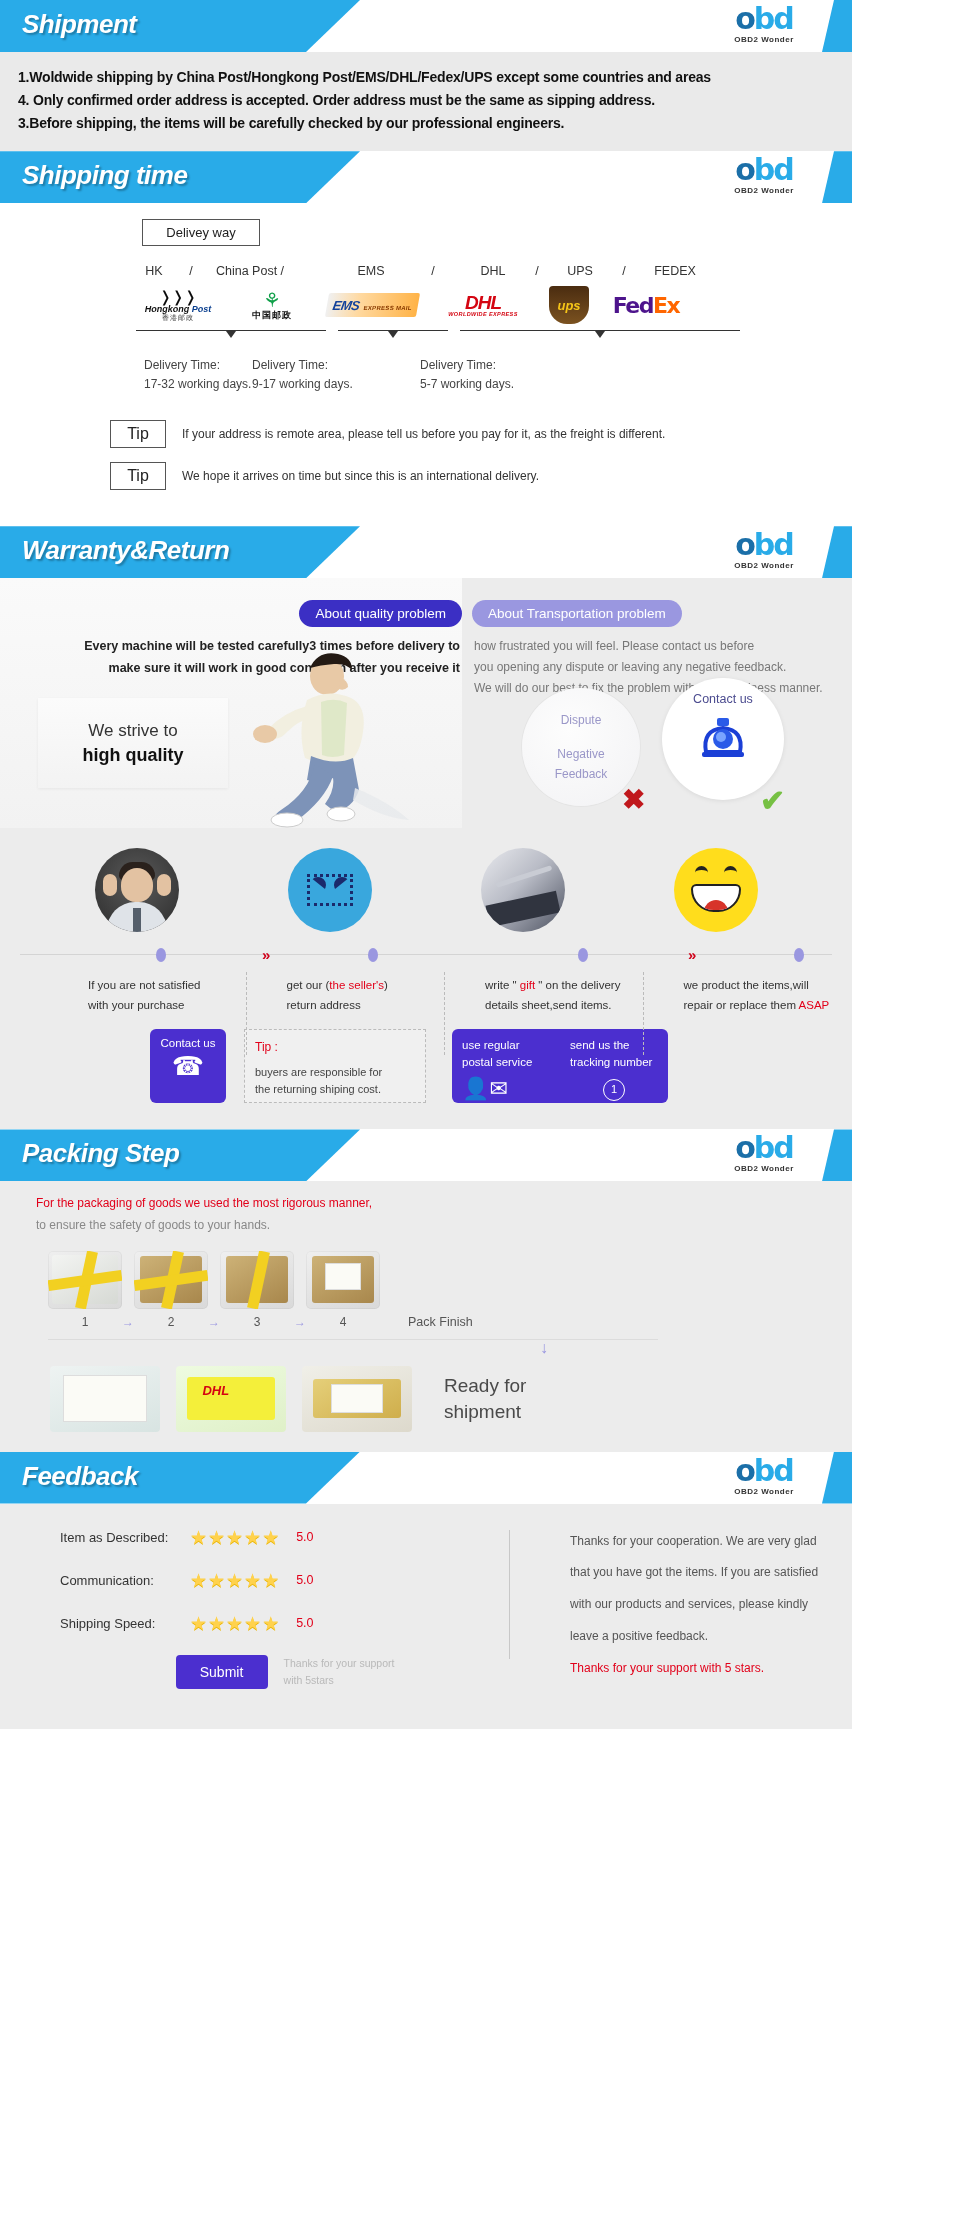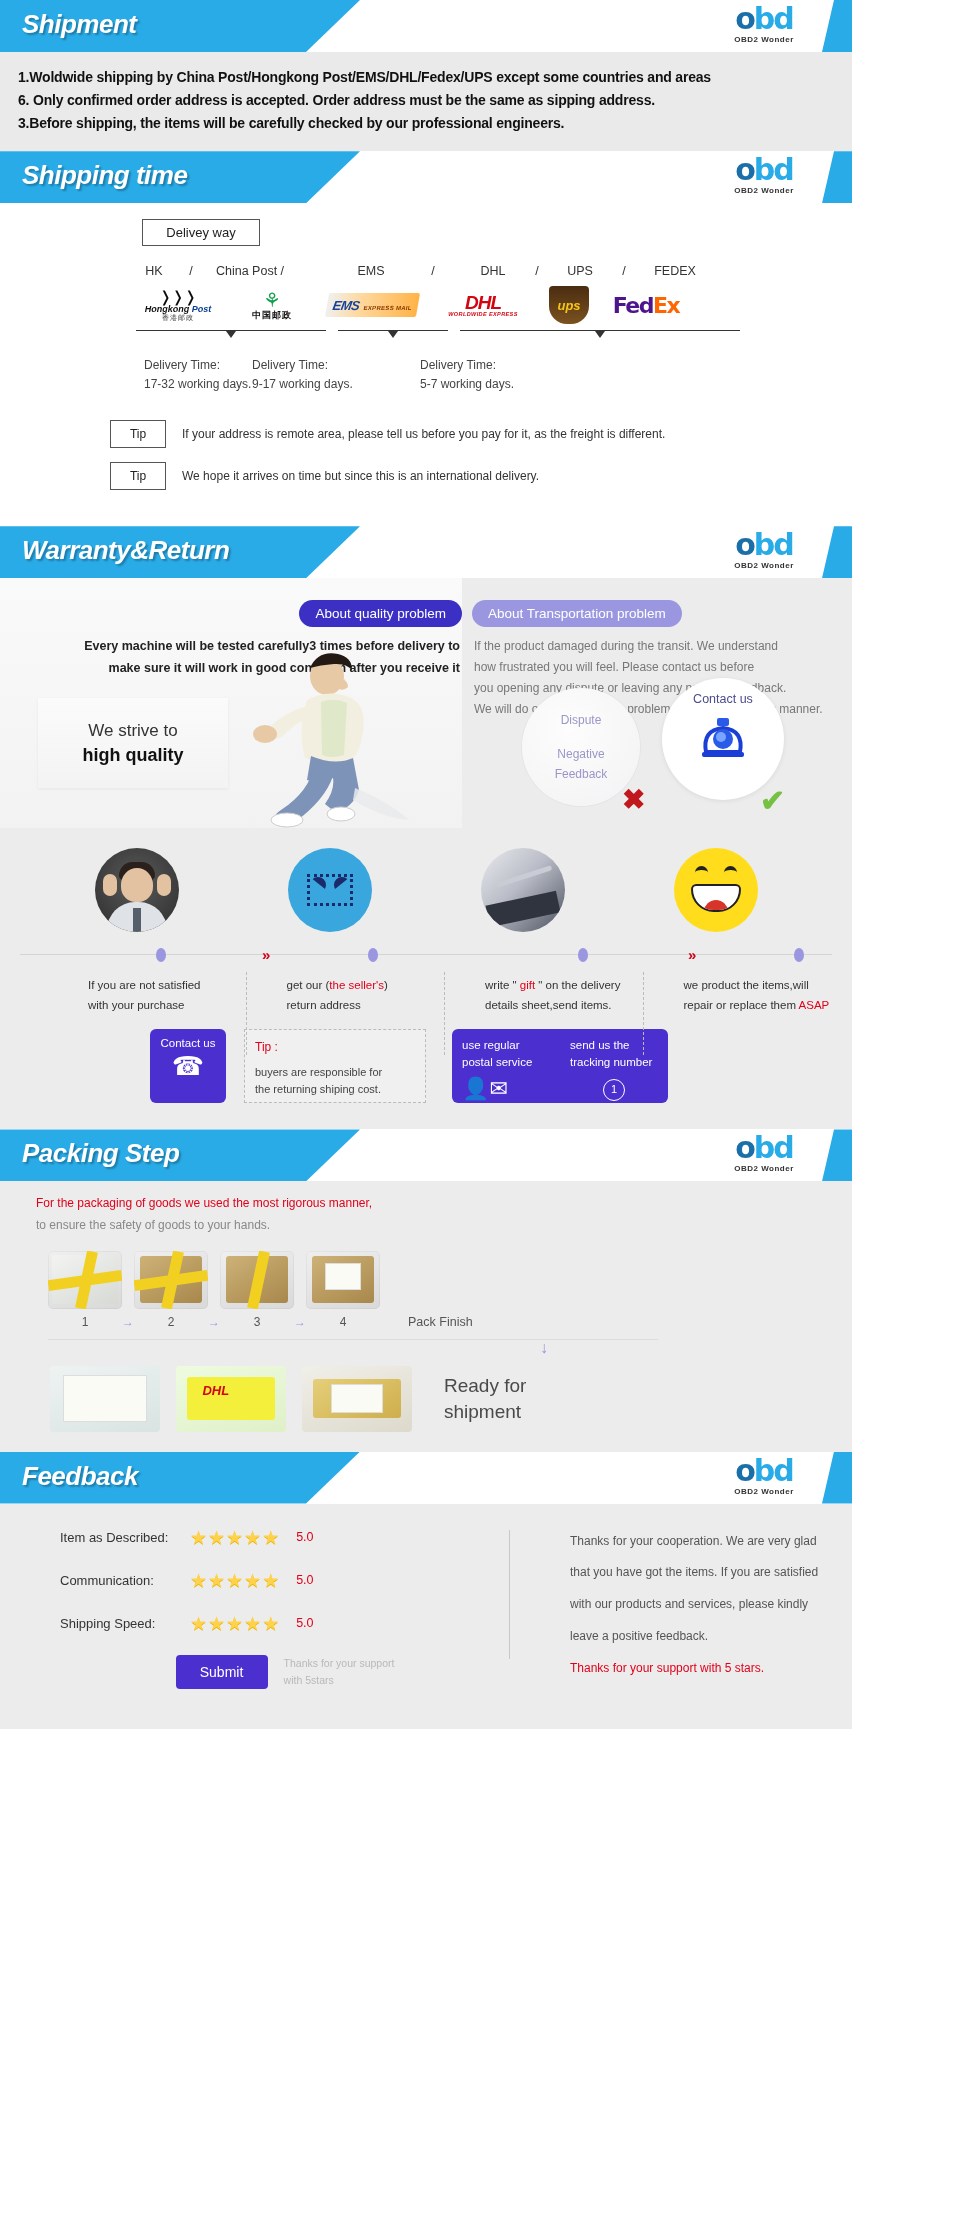--- a/index.html
+++ b/index.html
@@ -166,21 +166,21 @@
   }
   .delivery-times { margin: 6px 0 0 130px; width: 620px; position: relative; height: 42px; }
   .dtime { position: absolute; top: 0; font-size: 12px; color: #444; line-height: 1.6; }
   .dtime .dt-days { white-space: nowrap; }
 
   .tips { margin: 22px 0 0 110px; }
   .tip-row { display: flex; align-items: center; margin-bottom: 14px; }
   .tip-box {
     width: 56px; height: 28px; border: 1px solid #555;
     display: flex; align-items: center; justify-content: center;
-    font-size: 12px; color: #222; background: #fff;
+    font-size: 16px; color: #222; background: #fff;
   }
   .tip-text { margin-left: 16px; font-size: 12px; color: #333; }
 
   
   .warranty-body { position: relative; background: #f0f0f0; }
   .warranty-top { display: flex; position: relative; height: 250px; }
   .w-left {
     width: 462px; background: linear-gradient(180deg,#fafafa,#f2f2f2);
     position: relative;
   }
@@ -337,21 +337,21 @@
     <div class="banner-title">Shipment</div>
     <div class="logo">
       <div class="logo-mark"><span class="o-dark">o</span>bd</div>
       <div class="logo-sub">OBD2 Wonder</div>
     </div>
     <div class="corner-shape"></div>
   </div>
 
   <div class="shipment-body">
     <div class="shipment-line">1.Woldwide shipping by China Post/Hongkong Post/EMS/DHL/Fedex/UPS  except some countries and areas</div>
-    <div class="shipment-line">6. Only confirmed order address is accepted. Order address must be the same as sipping address.</div>
+    <div class="shipment-line">4. Only confirmed order address is accepted. Order address must be the same as sipping address.</div>
     <div class="shipment-line">3.Before shipping, the items will be carefully checked by our professional engineers.</div>
   </div>
 
   <div class="banner">
     <div class="blue-shape"></div>
     <div class="banner-title">Shipping time</div>
     <div class="logo">
       <div class="logo-mark"><span class="o-dark">o</span>bd</div>
       <div class="logo-sub">OBD2 Wonder</div>
     </div>
@@ -484,21 +484,20 @@
           <ellipse cx="72" cy="172" rx="16" ry="7" fill="#ffffff" stroke="#ccc"></ellipse>
           <ellipse cx="126" cy="166" rx="14" ry="7" fill="#ffffff" stroke="#ccc"></ellipse>
           <path d="M140 140 q34 14 54 32 q-26 -2 -56 -20z" fill="#e7eaec" opacity="0.85"></path>
         </svg>
       </div>
       <div class="w-right">
         <div class="pill-wrap">
           <span class="pill pill-transport">About Transportation problem</span>
         </div>
         <div class="body-text">
-          <div>If the product damaged during the transit. We understand</div>
           <div>how frustrated you will feel. Please contact us before</div>
           <div>you opening any dispute or leaving any negative feedback.</div>
           <div>We will do our best to fix the problem with good business manner.</div>
         </div>
         <div class="ellipse-dispute">
           <div>Dispute</div>
           <div style="height:14px"></div>
           <div>Negative</div>
           <div>Feedback</div>
         </div>

